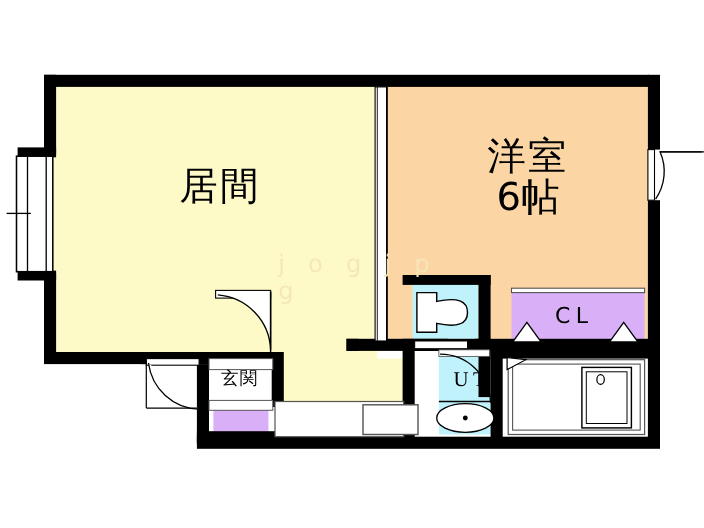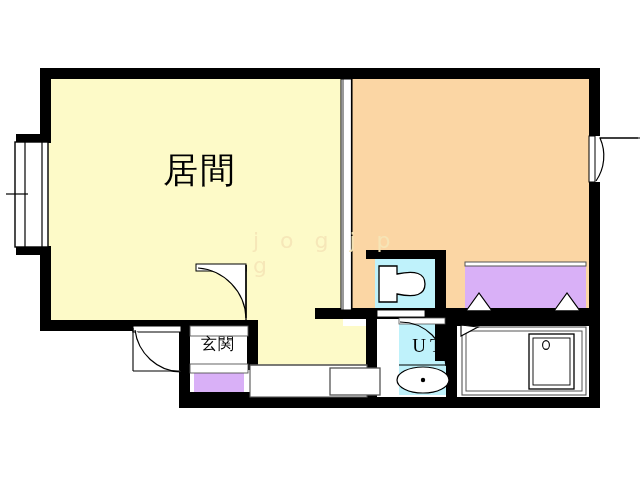--- a/index.html
+++ b/index.html
@@ -249,21 +249,26 @@
     <g>
       <rect x="377" y="310" width="48" height="7" fill="#ffffff" stroke="#000000" stroke-width="0.9"></rect>
     </g>
 
   </svg>
 
   <div class="room-label" id="label-living">
     <div>居間</div>
   </div>
 
+  <div class="room-label" id="label-washitsu">
+    <div>洋室</div>
+    <div class="l2">6帖</div>
+  </div>
 
   <div class="room-label" id="label-genkan">玄関</div>
 
+  <div class="room-label" id="label-cl">CL</div>
 
   <div class="room-label" id="label-ut">UT</div>
 
   <div id="watermark">j o g j p g</div>
 
 </div>
 
 </body></html>

